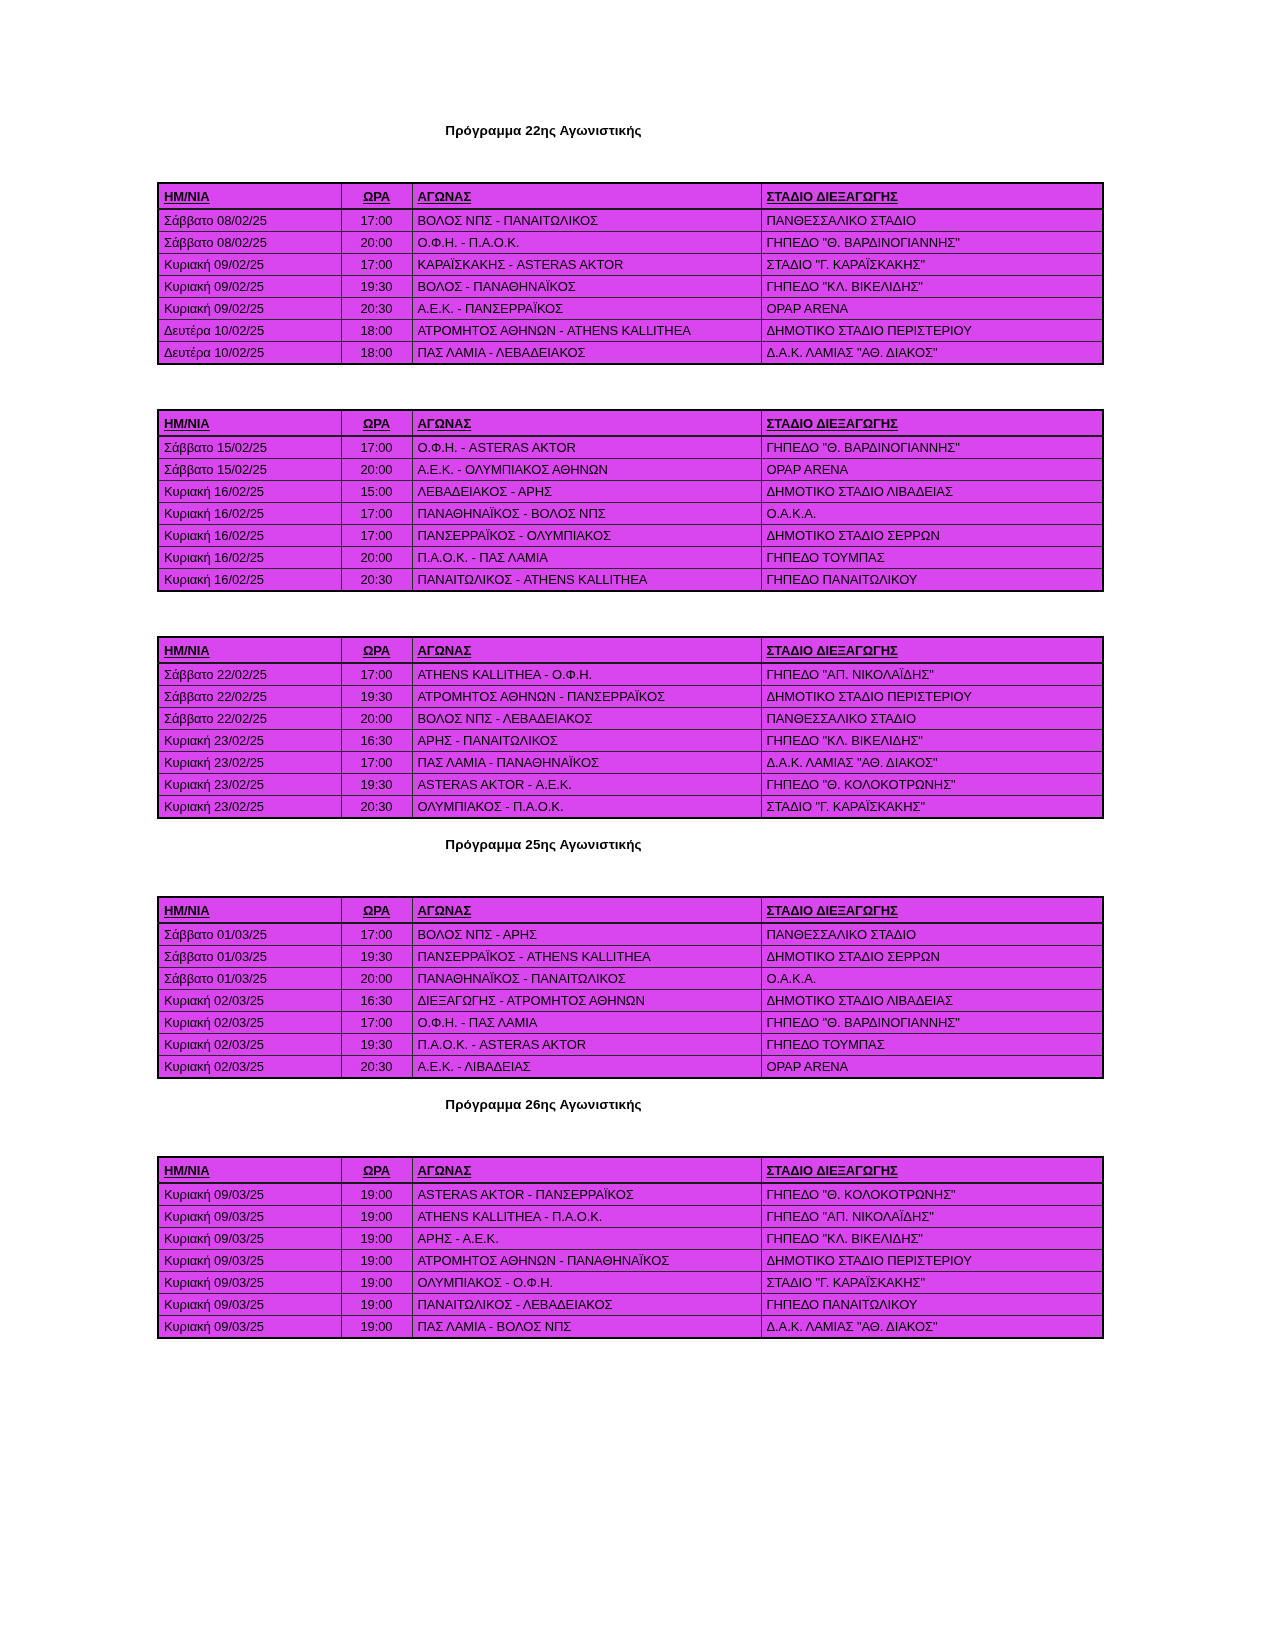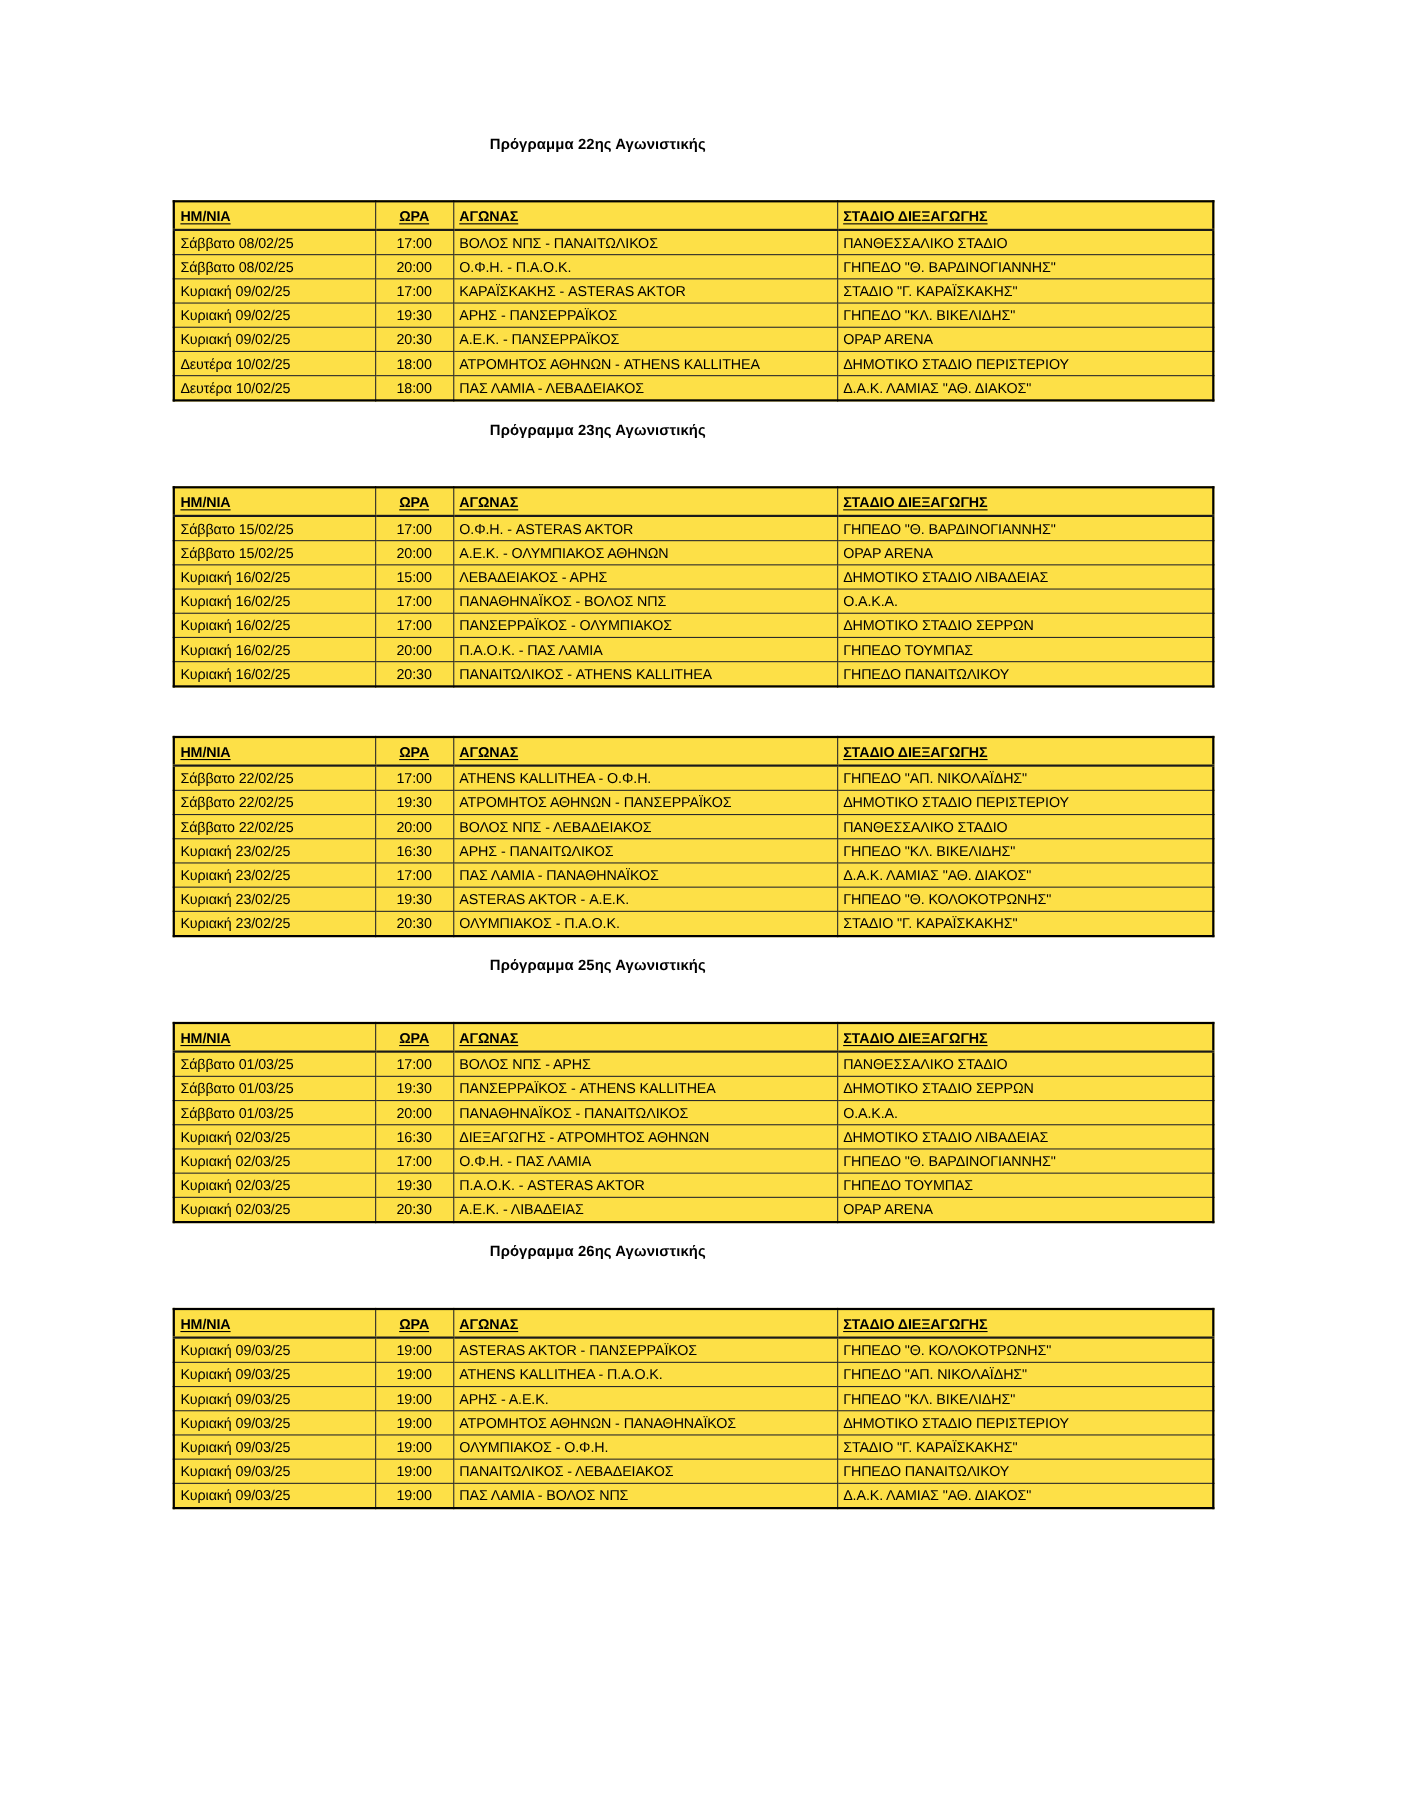--- a/index.html
+++ b/index.html
@@ -30,21 +30,21 @@
     line-height: 15px;
     text-align: center;
     margin: 0 0 12px 0;
     letter-spacing: 0.1px;
   }
   table.schedule-table {
     width: 945px;
     table-layout: fixed;
     border-collapse: collapse;
     border: 2.5px solid #000000;
-    background: #fde047;
+    background: #d946ef;
     margin-top: 44px;
   }
   col.c-date    { width: 183px; }
   col.c-time    { width: 71px;  }
   col.c-match   { width: 349px; }
   col.c-stadium { width: 342px; }
   th, td {
     border: 1.5px solid #2b2b2b;
     padding: 0 5px;
     font-size: 13px;
@@ -102,21 +102,21 @@
           </tr>
           <tr>
             <td class="col-date">Κυριακή 09/02/25</td>
             <td class="col-time">17:00</td>
             <td class="col-match">ΚΑΡΑΪΣΚΑΚΗΣ - ASTERAS AKTOR</td>
             <td class="col-stadium">ΣΤΑΔΙΟ "Γ. ΚΑΡΑΪΣΚΑΚΗΣ"</td>
           </tr>
           <tr>
             <td class="col-date">Κυριακή 09/02/25</td>
             <td class="col-time">19:30</td>
-            <td class="col-match">ΑΡΗΣ - ΠΑΝΣΕΡΡΑΪΚΟΣ</td>
+            <td class="col-match">ΒΟΛΟΣ - ΠΑΝΑΘΗΝΑΪΚΟΣ</td>
             <td class="col-stadium">ΓΗΠΕΔΟ "ΚΛ. ΒΙΚΕΛΙΔΗΣ"</td>
           </tr>
           <tr>
             <td class="col-date">Κυριακή 09/02/25</td>
             <td class="col-time">20:30</td>
             <td class="col-match">Α.Ε.Κ. - ΠΑΝΣΕΡΡΑΪΚΟΣ</td>
             <td class="col-stadium">OPAP ARENA</td>
           </tr>
           <tr>
             <td class="col-date">Δευτέρα 10/02/25</td>
@@ -128,21 +128,20 @@
             <td class="col-date">Δευτέρα 10/02/25</td>
             <td class="col-time">18:00</td>
             <td class="col-match">ΠΑΣ ΛΑΜΙΑ - ΛΕΒΑΔΕΙΑΚΟΣ</td>
             <td class="col-stadium">Δ.Α.Κ. ΛΑΜΙΑΣ "ΑΘ. ΔΙΑΚΟΣ"</td>
           </tr>
         </tbody>
     </table>
   </section>
 
   <section class="matchday-section">
-    <h2 class="matchday-title">Πρόγραμμα 23ης Αγωνιστικής</h2>
     <table class="schedule-table">
       <colgroup>
         <col class="c-date">
           <col class="c-time">
           <col class="c-match">
           <col class="c-stadium">
       </colgroup>
       <thead>
         <tr>
           <th class="col-date"><span class="hdr-underline">ΗΜ/ΝΙΑ</span></th>

